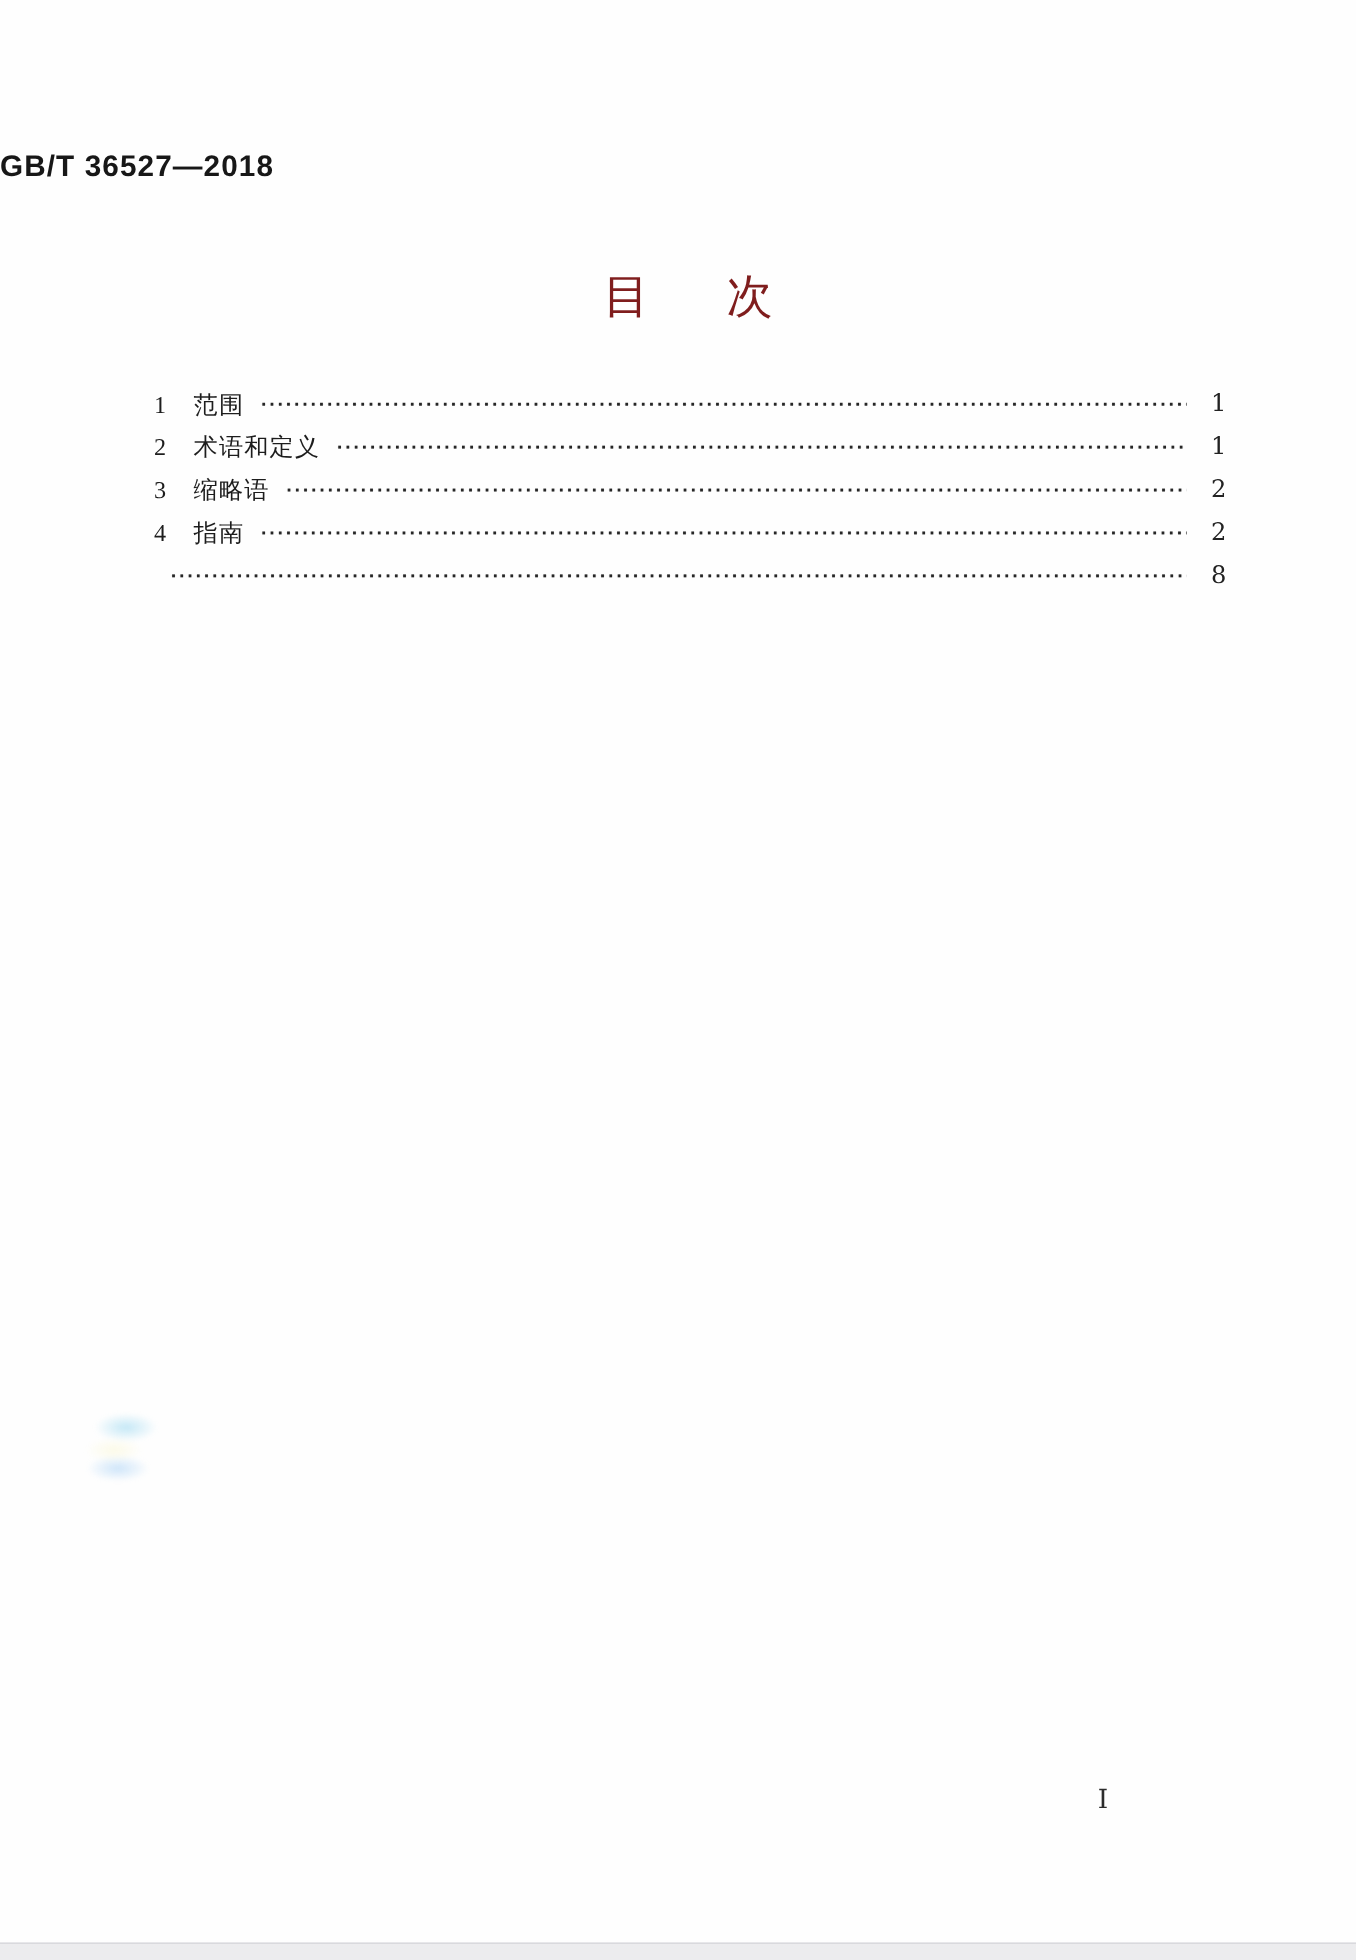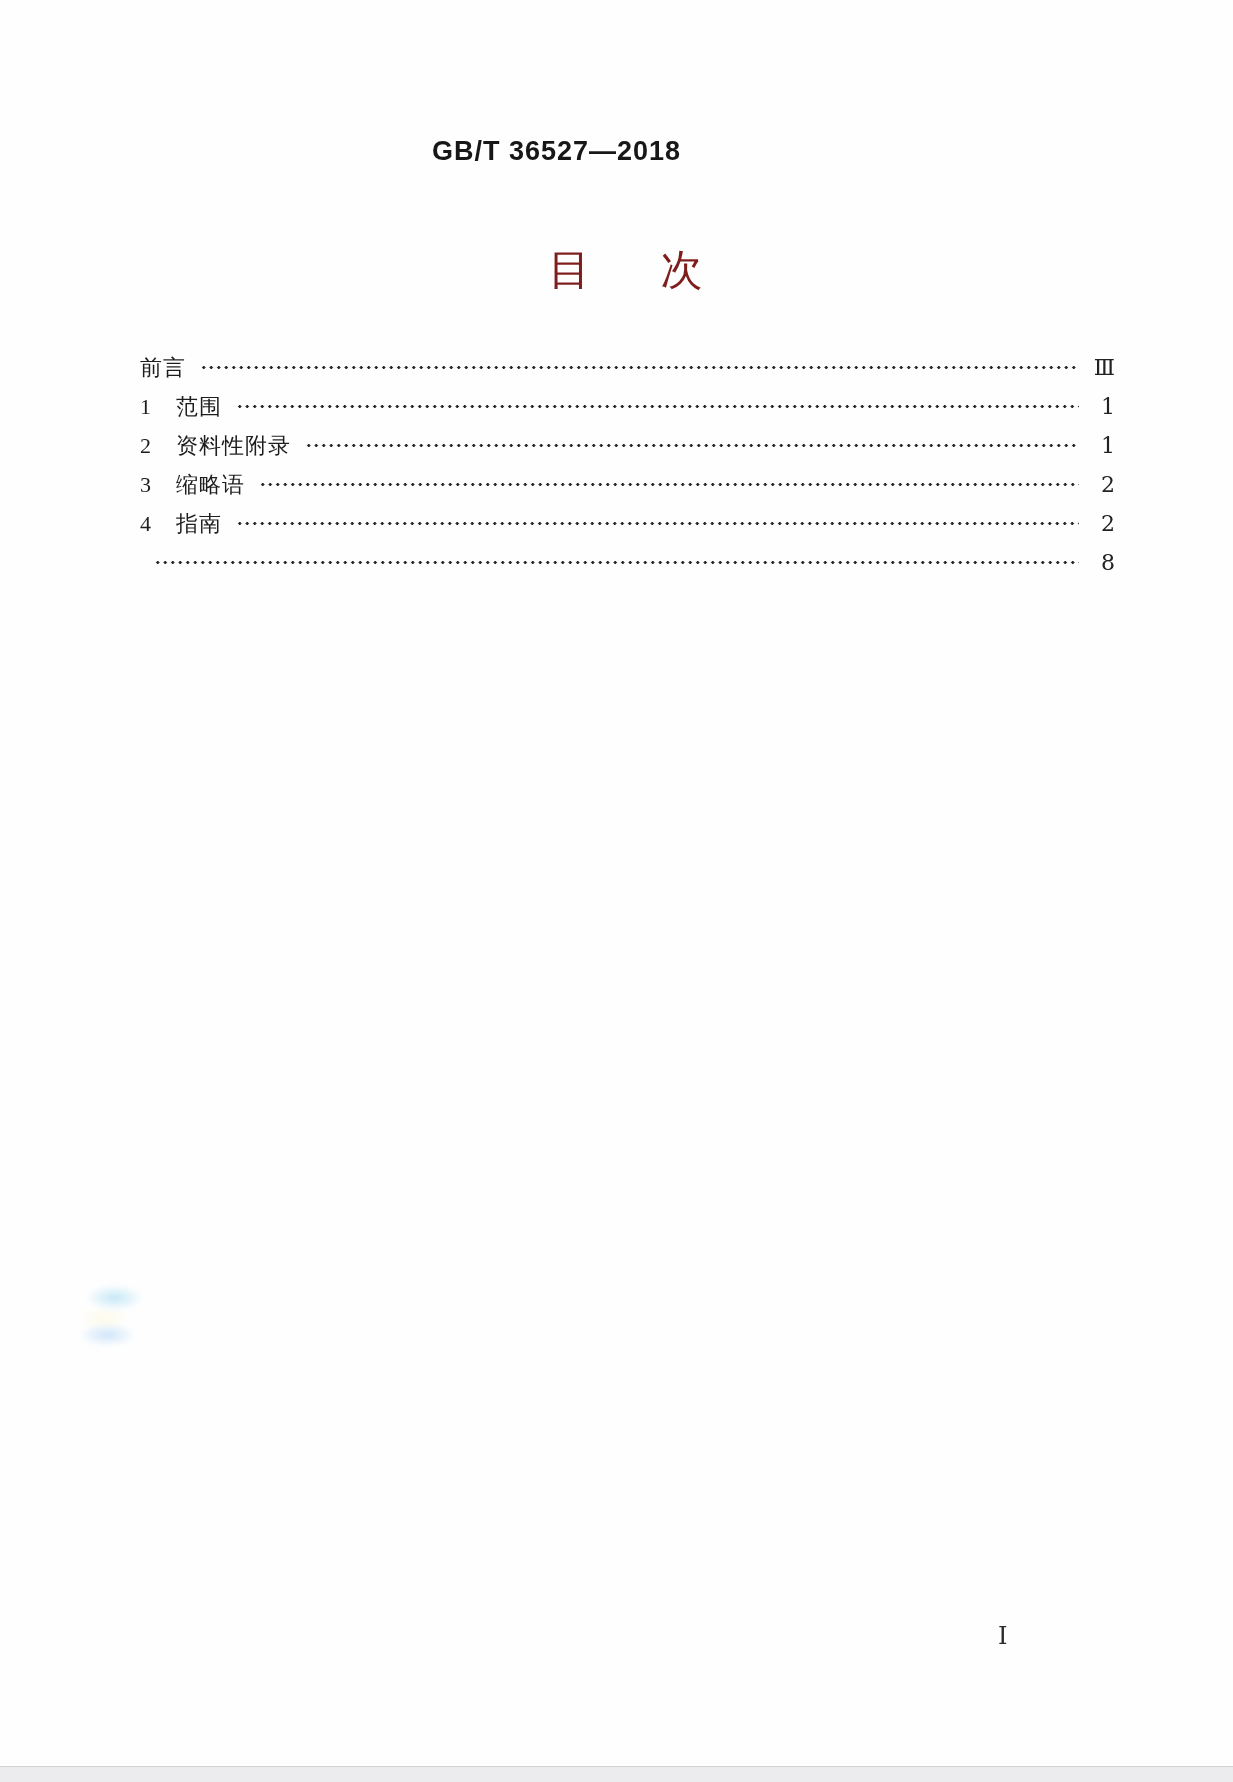--- a/index.html
+++ b/index.html
@@ -16,21 +16,21 @@
     font-family: "Liberation Serif", "DejaVu Serif", serif;
     color: #1f1f1f;
   }
 
   
   .std-code {
     position: absolute;
     top: 136px;
     left: 0;
     right: 120px;
-    text-align: center;
+    text-align: left;
     font-family: "Liberation Sans", "DejaVu Sans", sans-serif;
     font-weight: bold;
     font-size: 27px;
     letter-spacing: 1px;
     color: #171717;
   }
 
   
   .doc-title {
     position: absolute;
@@ -129,37 +129,31 @@
 <body>
 
 <div class="page">
 
   <div class="std-code">GB/T 36527—2018</div>
 
   <div class="doc-title">目　次</div>
 
   <div class="toc">
 
-    <div class="toc-row">
-
-      <span class="toc-label">前言</span>
-      <span class="toc-leader"></span>
-      <span class="toc-page">Ⅲ</span>
-    </div>
 
     <div class="toc-row">
       <span class="toc-num">1</span>
       <span class="toc-label">范围</span>
       <span class="toc-leader"></span>
       <span class="toc-page">1</span>
     </div>
 
     <div class="toc-row">
       <span class="toc-num">2</span>
-      <span class="toc-label">资料性附录</span>
+      <span class="toc-label">术语和定义</span>
       <span class="toc-leader"></span>
       <span class="toc-page">1</span>
     </div>
 
     <div class="toc-row">
       <span class="toc-num">3</span>
       <span class="toc-label">缩略语</span>
       <span class="toc-leader"></span>
       <span class="toc-page">2</span>
     </div>

